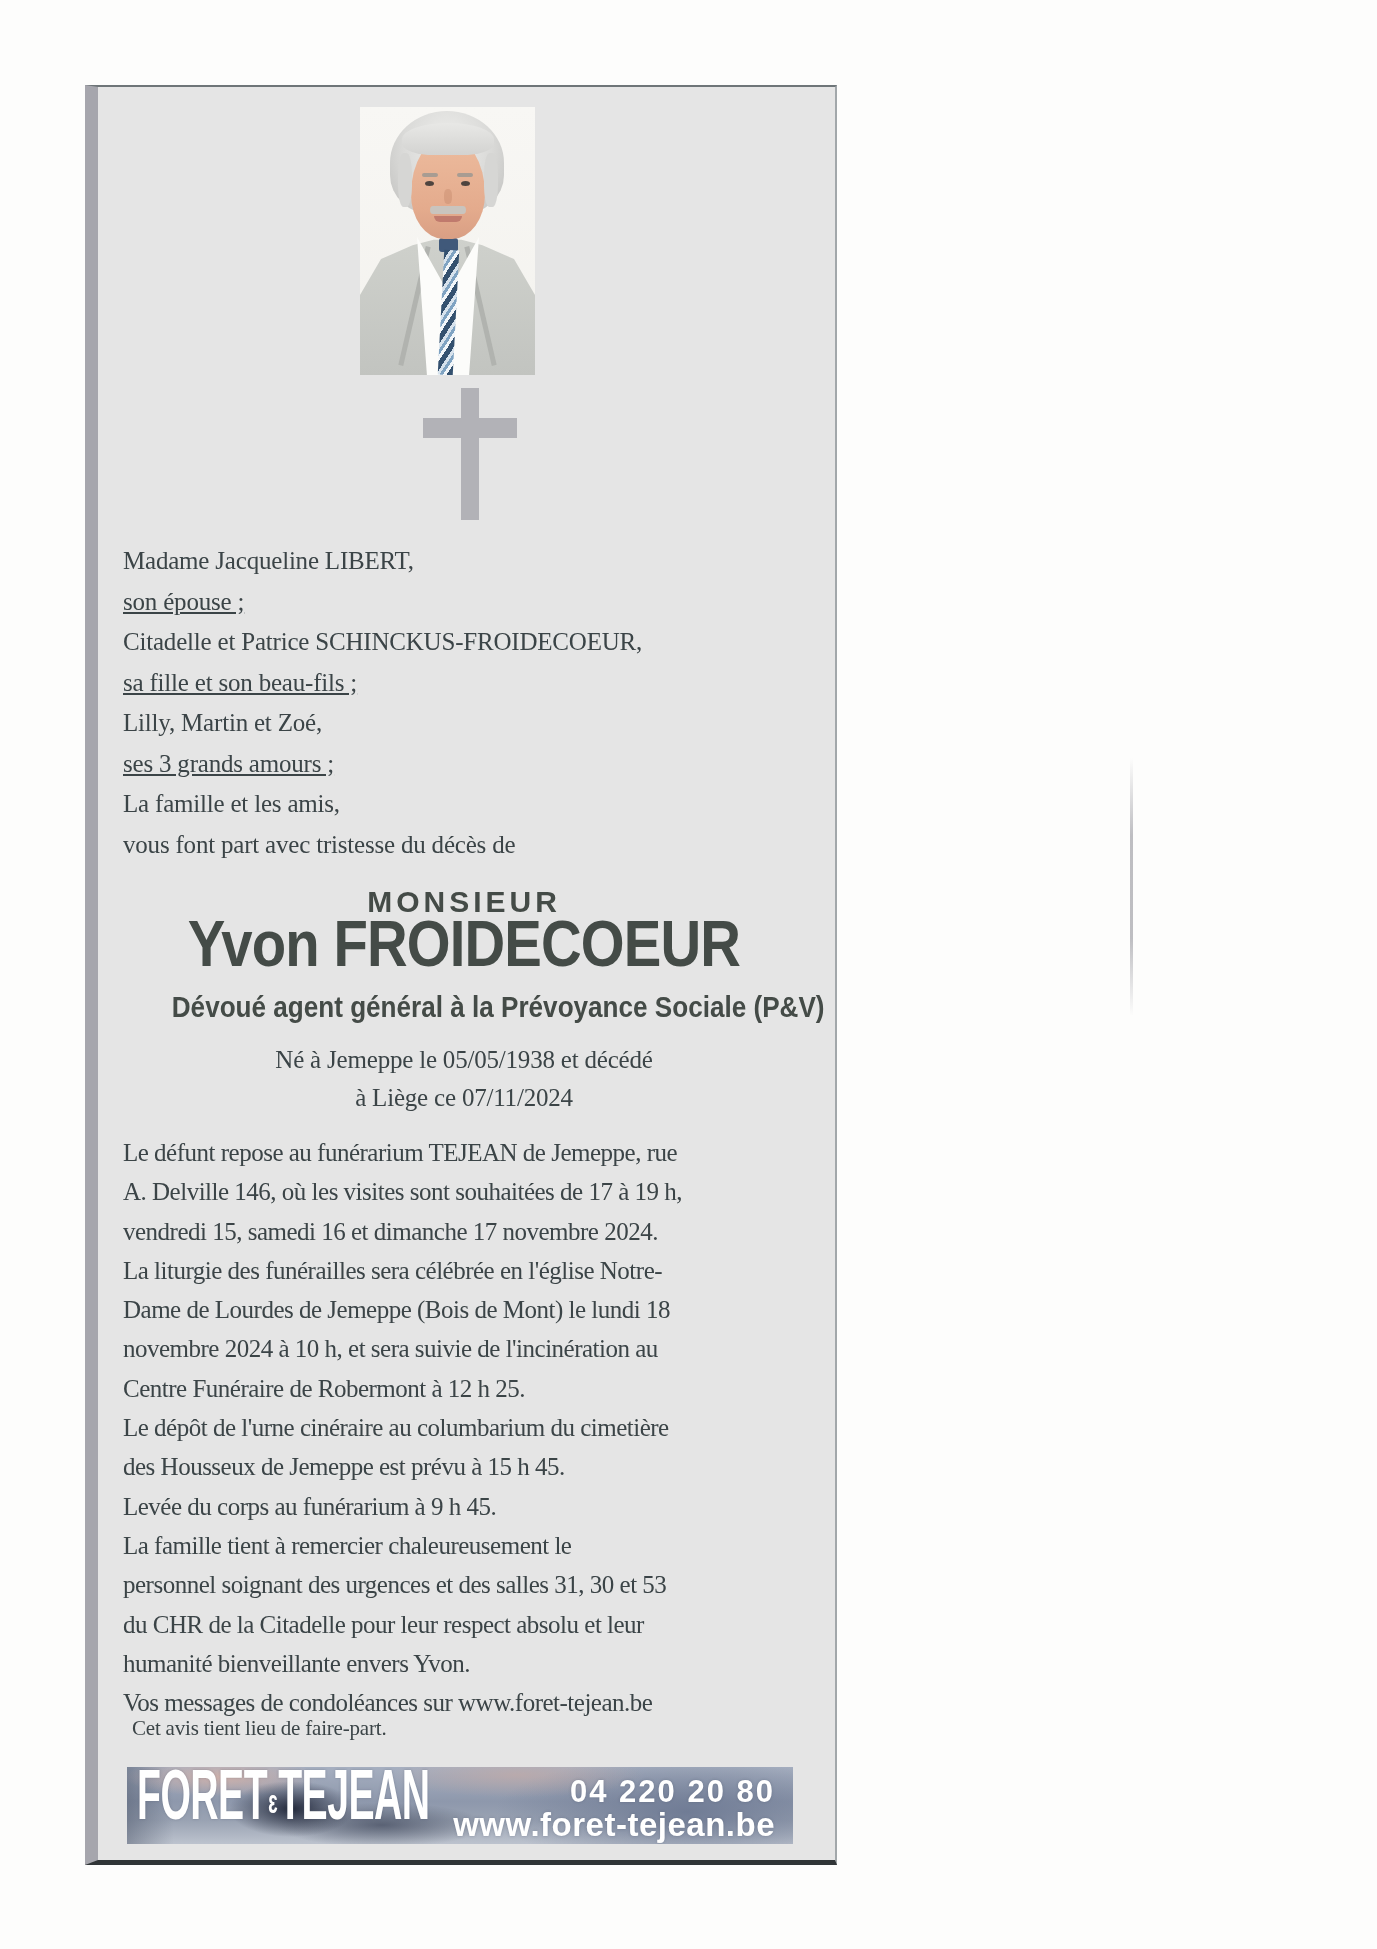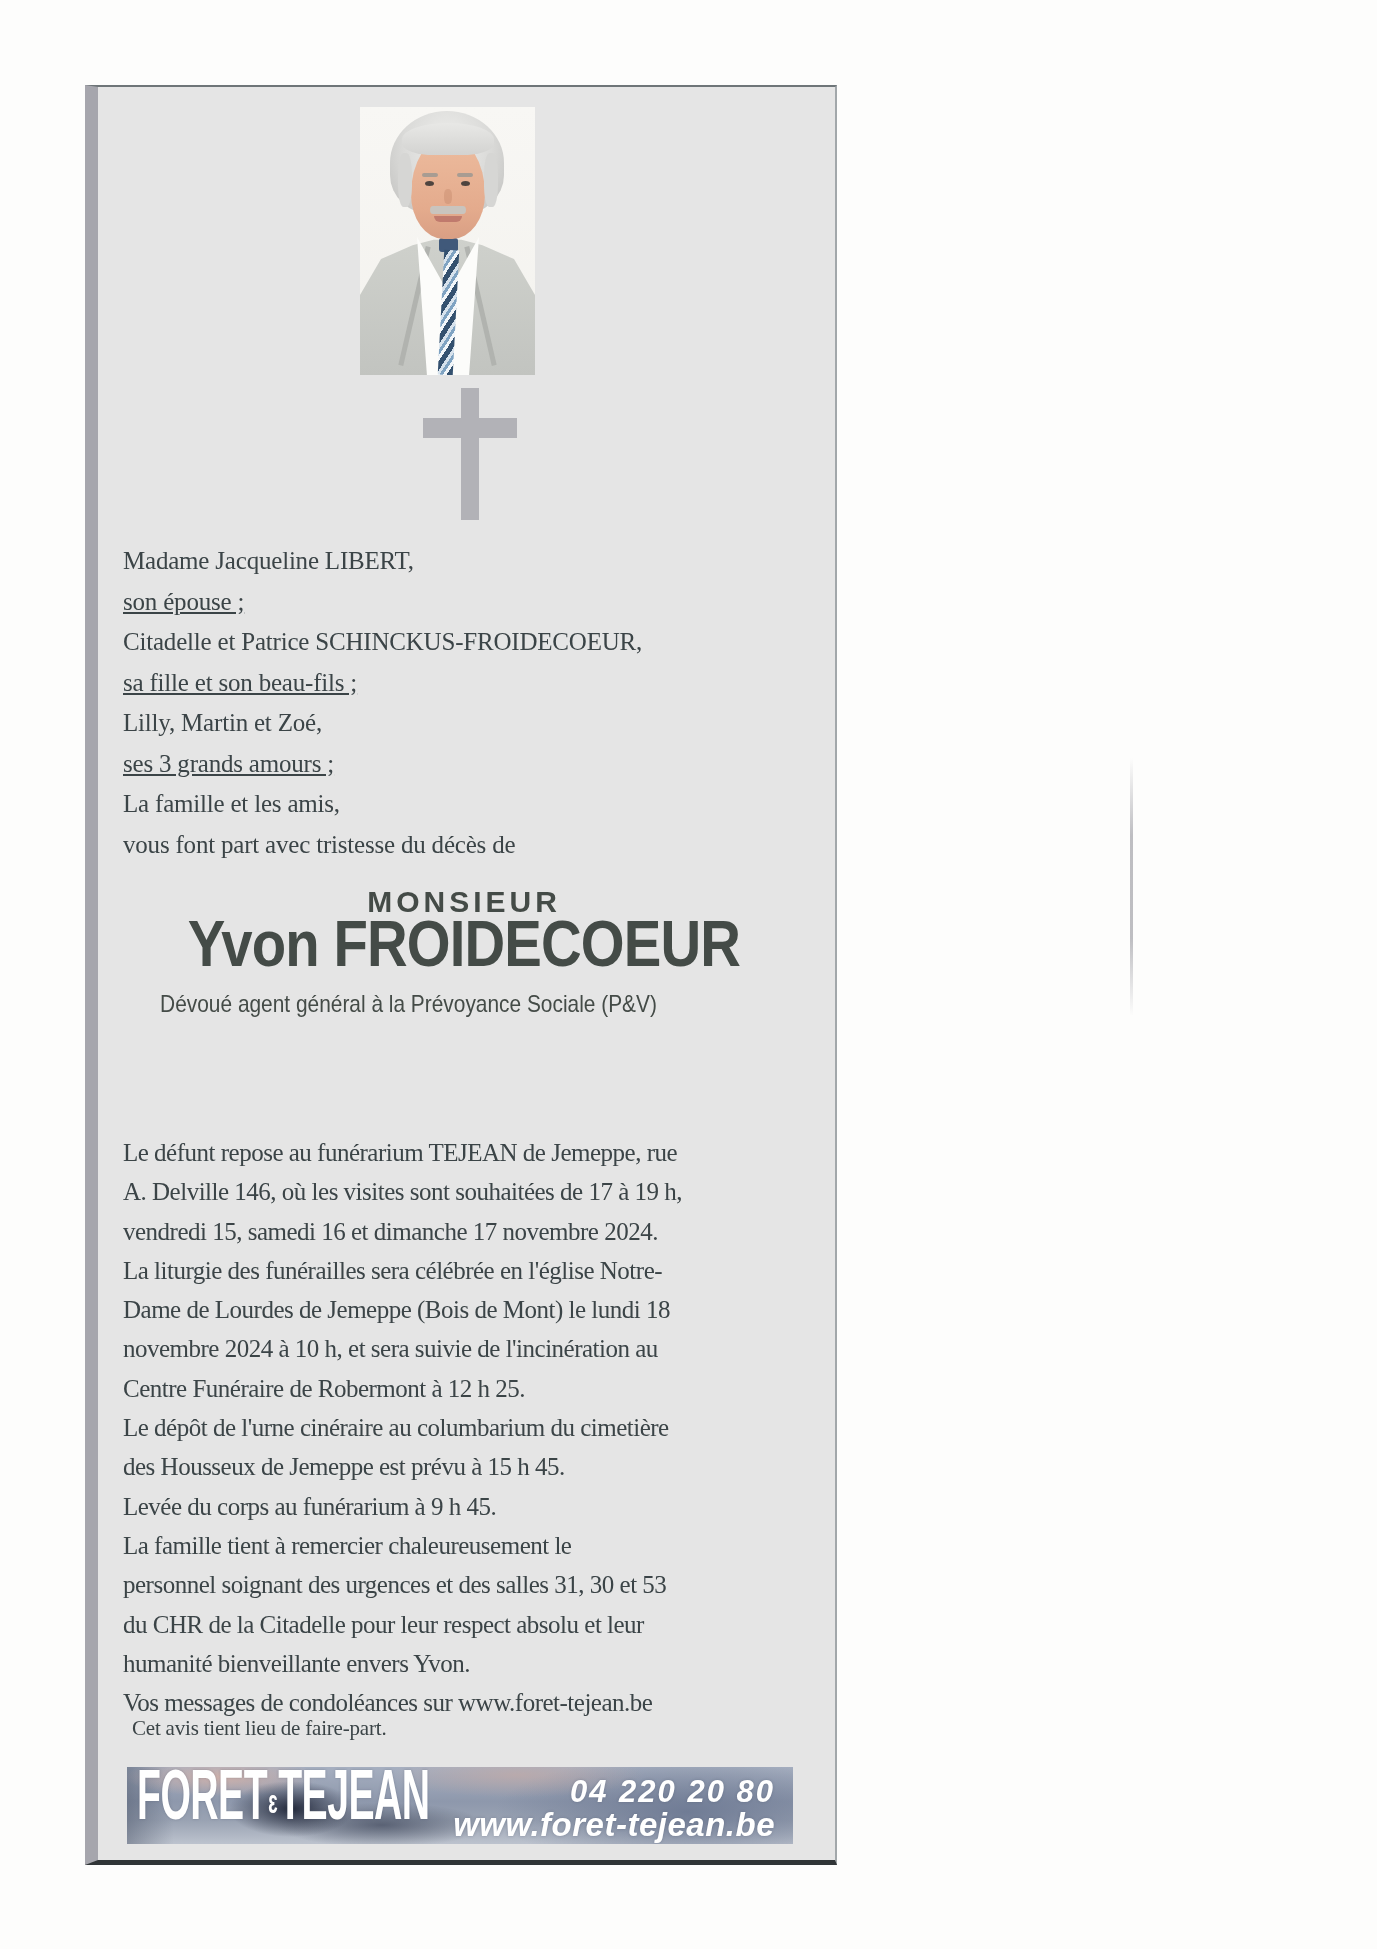--- a/index.html
+++ b/index.html
@@ -65,22 +65,22 @@
   .family{position:absolute;left:25px;top:454px;width:682px;
           font-size:25px;line-height:40.5px;letter-spacing:-0.2px;white-space:nowrap;}
   .family .l{text-align:left;}
   .family .r{text-align:left;text-decoration:underline;}
 
   .monsieur{position:absolute;left:25px;top:798px;width:682px;text-align:center;
           font-weight:bold;font-size:30px;letter-spacing:4px;}
   .name{position:absolute;left:25px;top:820px;width:682px;text-align:center;
           font-weight:bold;font-size:64px;line-height:74px;letter-spacing:-1px;white-space:nowrap;}
   .name span{display:inline-block;transform:scaleX(0.88);transform-origin:center;}
-  .subtitle{position:absolute;left:25px;top:903px;width:682px;
-          font-weight:normal;font-size:24px;white-space:nowrap;}
+  .subtitle{position:absolute;left:25px;top:903px;width:682px;text-align:center;
+          font-weight:bold;font-size:30px;white-space:nowrap;}
   .subtitle span{display:inline-block;transform:scaleX(0.87);transform-origin:center;}
   .birth{position:absolute;left:25px;top:954px;width:682px;text-align:center;
           font-size:25px;line-height:38px;letter-spacing:-0.2px;}
   .bodytext{position:absolute;left:25px;top:1046px;width:682px;
           font-size:25px;line-height:39.3px;letter-spacing:-0.5px;white-space:nowrap;}
   .closing{position:absolute;left:34px;top:1629px;width:682px;text-align:left;
           font-size:21px;letter-spacing:-0.2px;}
 
   
   .banner{position:absolute;left:29px;top:1680px;width:666px;height:77px;overflow:hidden;
@@ -93,21 +93,21 @@
       linear-gradient(90deg, rgba(70,80,100,.45) 0%, rgba(70,80,100,0) 7%),
       linear-gradient(180deg,#a6afc0 0%,#8e98ac 45%,#9aa3b3 70%,#bdc3ce 100%);}
   .logo{position:absolute;left:10px;bottom:6px;color:#ffffff;
         font-family:"Liberation Sans", sans-serif;font-weight:bold;
         font-size:70px;line-height:62px;letter-spacing:-1px;white-space:nowrap;
         transform:scaleX(0.56);transform-origin:left bottom;
         text-shadow:0 0 3px rgba(60,70,90,.35);}
   .logo .amp{font-size:34px;position:relative;top:-6px;margin:0 2px;}
   .contact{position:absolute;right:18px;top:7px;text-align:right;color:#ffffff;
         font-family:"Liberation Sans", sans-serif;font-weight:bold;
-        text-shadow:0 0 3px rgba(60,70,90,.3);font-style:italic;}
+        text-shadow:0 0 3px rgba(60,70,90,.3);}
   .contact .phone{font-size:31px;line-height:35px;letter-spacing:2px;}
   .contact .site{font-size:33px;line-height:31px;letter-spacing:0.5px;}
 
   
   .artifact{position:absolute;left:1130px;top:758px;width:3px;height:258px;
         background:linear-gradient(to bottom, rgba(150,150,155,0), rgba(138,138,146,.55) 30%, rgba(138,138,146,.55) 70%, rgba(150,150,155,0));}
 </style>
 </head>
 <body>
 
@@ -154,20 +154,24 @@
     <div class="monsieur sans">MONSIEUR</div>
 
     <div class="name sans">
       <span>Yvon FROIDECOEUR</span>
     </div>
 
     <div class="subtitle sans">
       <span>Dévoué agent général à la Prévoyance Sociale (P&amp;V)</span>
     </div>
 
+    <div class="birth serif">
+      <div>Né à Jemeppe le 05/05/1938 et décédé</div>
+      <div>à Liège ce 07/11/2024</div>
+    </div>
 
     <div class="bodytext serif">
       <div>Le défunt repose au funérarium TEJEAN de Jemeppe, rue</div>
       <div>A. Delville 146, où les visites sont souhaitées de 17 à 19 h,</div>
       <div>vendredi 15, samedi 16 et dimanche 17 novembre 2024.</div>
       <div>La liturgie des funérailles sera célébrée en l'église Notre-</div>
       <div>Dame de Lourdes de Jemeppe (Bois de Mont) le lundi 18</div>
       <div>novembre 2024 à 10 h, et sera suivie de l'incinération au</div>
       <div>Centre Funéraire de Robermont à 12 h 25.</div>
       <div>Le dépôt de l'urne cinéraire au columbarium du cimetière</div>

